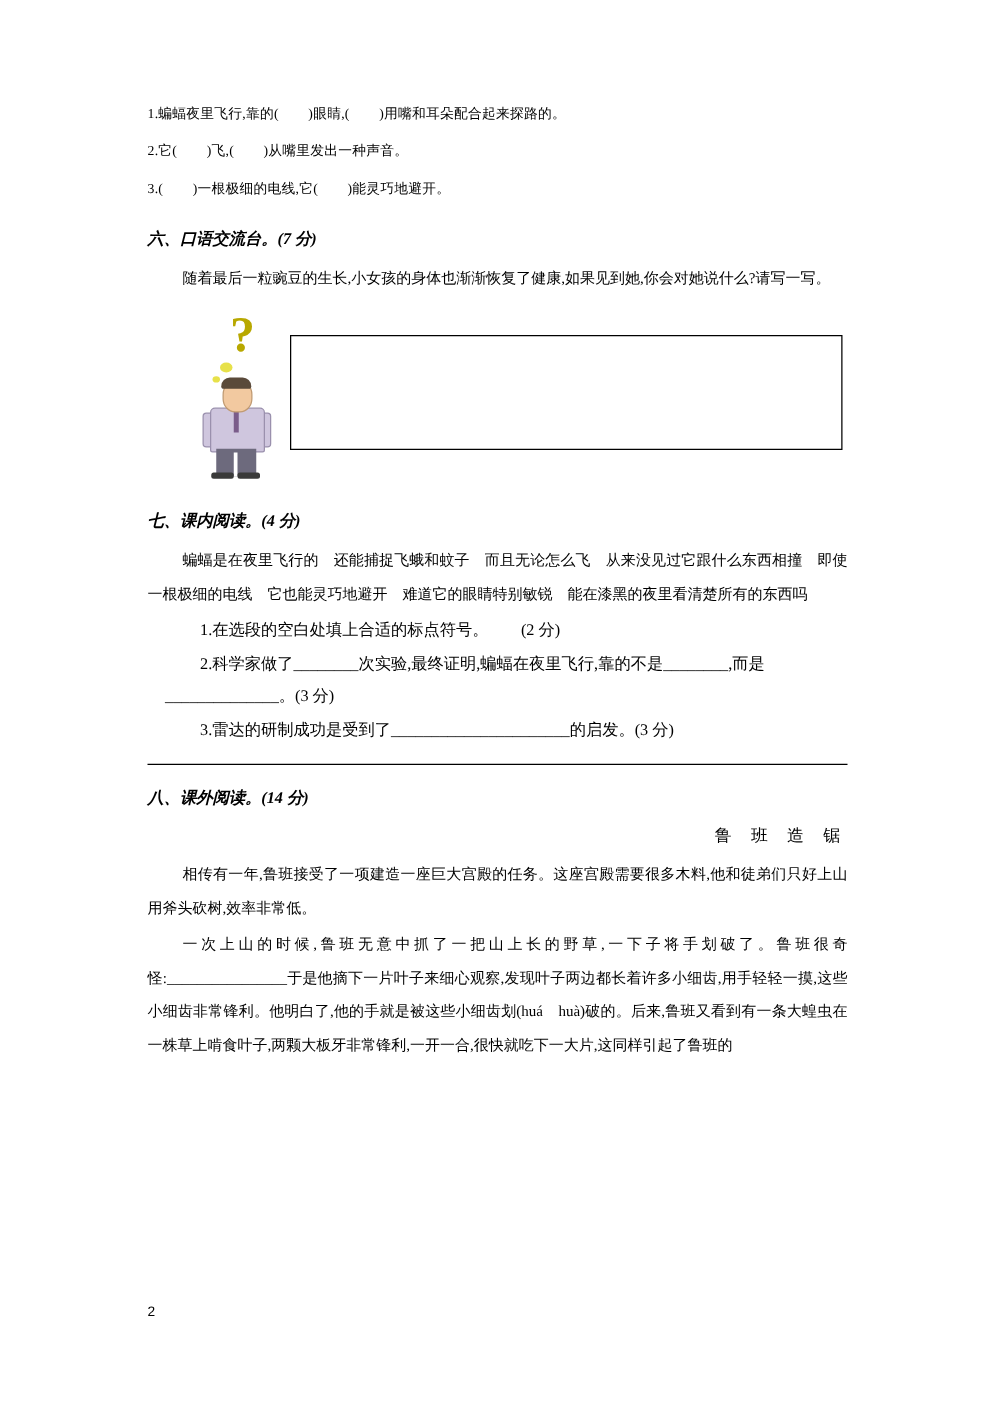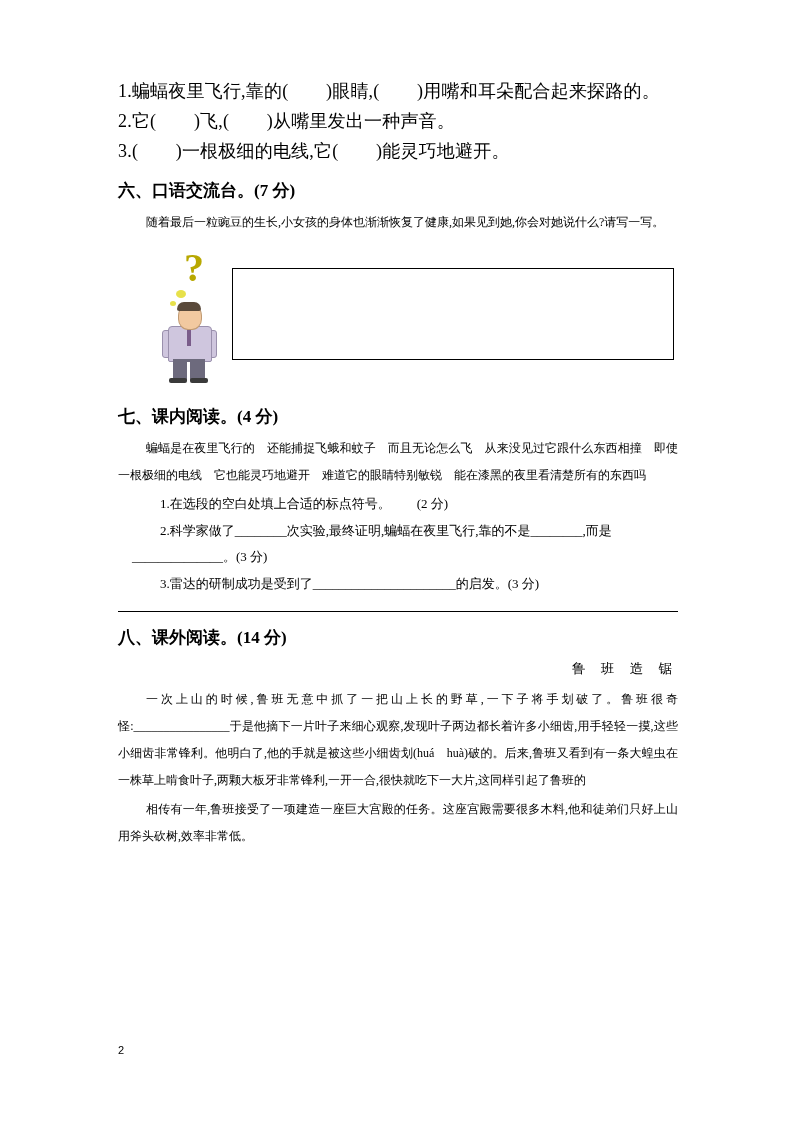--- a/index.html
+++ b/index.html
@@ -19,34 +19,35 @@
     background: #fff;
     overflow: hidden;
   }
   .content {
     position: absolute;
     left: 118px;
     top: 78px;
     width: 560px;
   }
   .line {
-    font-size: 18px;
+    font-size: 11px;
     line-height: 27px;
     letter-spacing: 0.2px;
     margin: 0 0 3px 0;
     white-space: pre-wrap;
   }
   .indent {
     text-indent: 28px;
   }
   .section-head {
-    font-size: 17px;
+    font-size: 13px;
     font-weight: bold;
     line-height: 28px;
     margin: 12px 0 4px 0;
+    font-style: italic;
   }
   .para {
     font-size: 12px;
     line-height: 27px;
     margin: 0 0 2px 0;
     text-align: justify;
   }
   .qline {
     font-size: 13px;
     line-height: 26px;
@@ -253,20 +254,20 @@
     <p class="para indent">蝙蝠是在夜里飞行的　还能捕捉飞蛾和蚊子　而且无论怎么飞　从来没见过它跟什么东西相撞　即使一根极细的电线　它也能灵巧地避开　难道它的眼睛特别敏锐　能在漆黑的夜里看清楚所有的东西吗</p>
     <p class="qline indent">1.在选段的空白处填上合适的标点符号。　　(2 分)</p>
     <p class="qline indent">2.科学家做了________次实验,最终证明,蝙蝠在夜里飞行,靠的不是________,而是______________。(3 分)</p>
     <p class="qline indent">3.雷达的研制成功是受到了______________________的启发。(3 分)</p>
 
     <hr class="hr">
 
     <h2 class="section-head">八、课外阅读。(14 分)</h2>
     <p class="center-title">鲁 班 造 锯</p>
     <div class="reading-body">
+      <p class="para">相传有一年,鲁班接受了一项建造一座巨大宫殿的任务。这座宫殿需要很多木料,他和徒弟们只好上山用斧头砍树,效率非常低。</p>
       <p class="para">一次上山的时候,鲁班无意中抓了一把山上长的野草,一下子将手划破了。鲁班很奇怪:________________于是他摘下一片叶子来细心观察,发现叶子两边都长着许多小细齿,用手轻轻一摸,这些小细齿非常锋利。他明白了,他的手就是被这些小细齿划(huá　huà)破的。后来,鲁班又看到有一条大蝗虫在一株草上啃食叶子,两颗大板牙非常锋利,一开一合,很快就吃下一大片,这同样引起了鲁班的</p>
-      <p class="para">相传有一年,鲁班接受了一项建造一座巨大宫殿的任务。这座宫殿需要很多木料,他和徒弟们只好上山用斧头砍树,效率非常低。</p>
     </div>
 
   </div>
 
   <div class="page-number">2</div>
 </div>
 
 </body></html>

